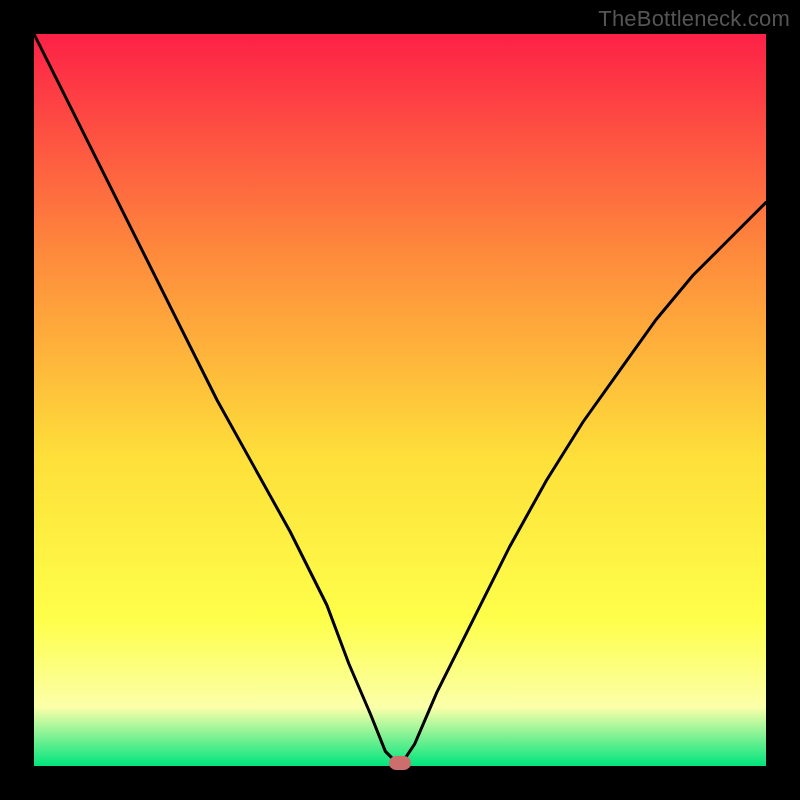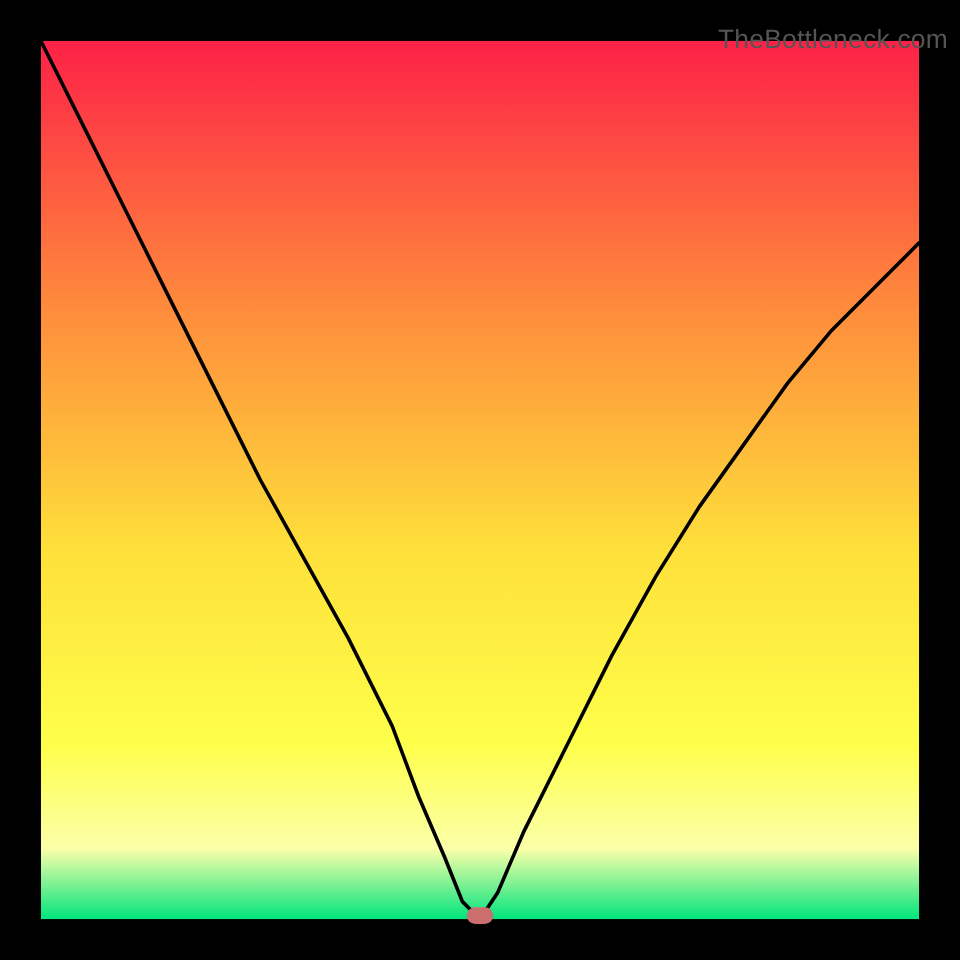--- a/index.html
+++ b/index.html
@@ -12,21 +12,21 @@
     font-family: Arial, Helvetica, sans-serif;
   }
   .frame {
     position: relative;
     width: 800px;
     height: 800px;
     background: #000;
   }
   .watermark {
     position: absolute;
-    top: 20px;
+    top: 6px;
     right: 10px;
     color: #555;
     font-size: 22px;
     font-weight: 500;
     letter-spacing: 0.2px;
     z-index: 5;
   }
   .plot-outer {
     position: absolute;
     left: 34px;

